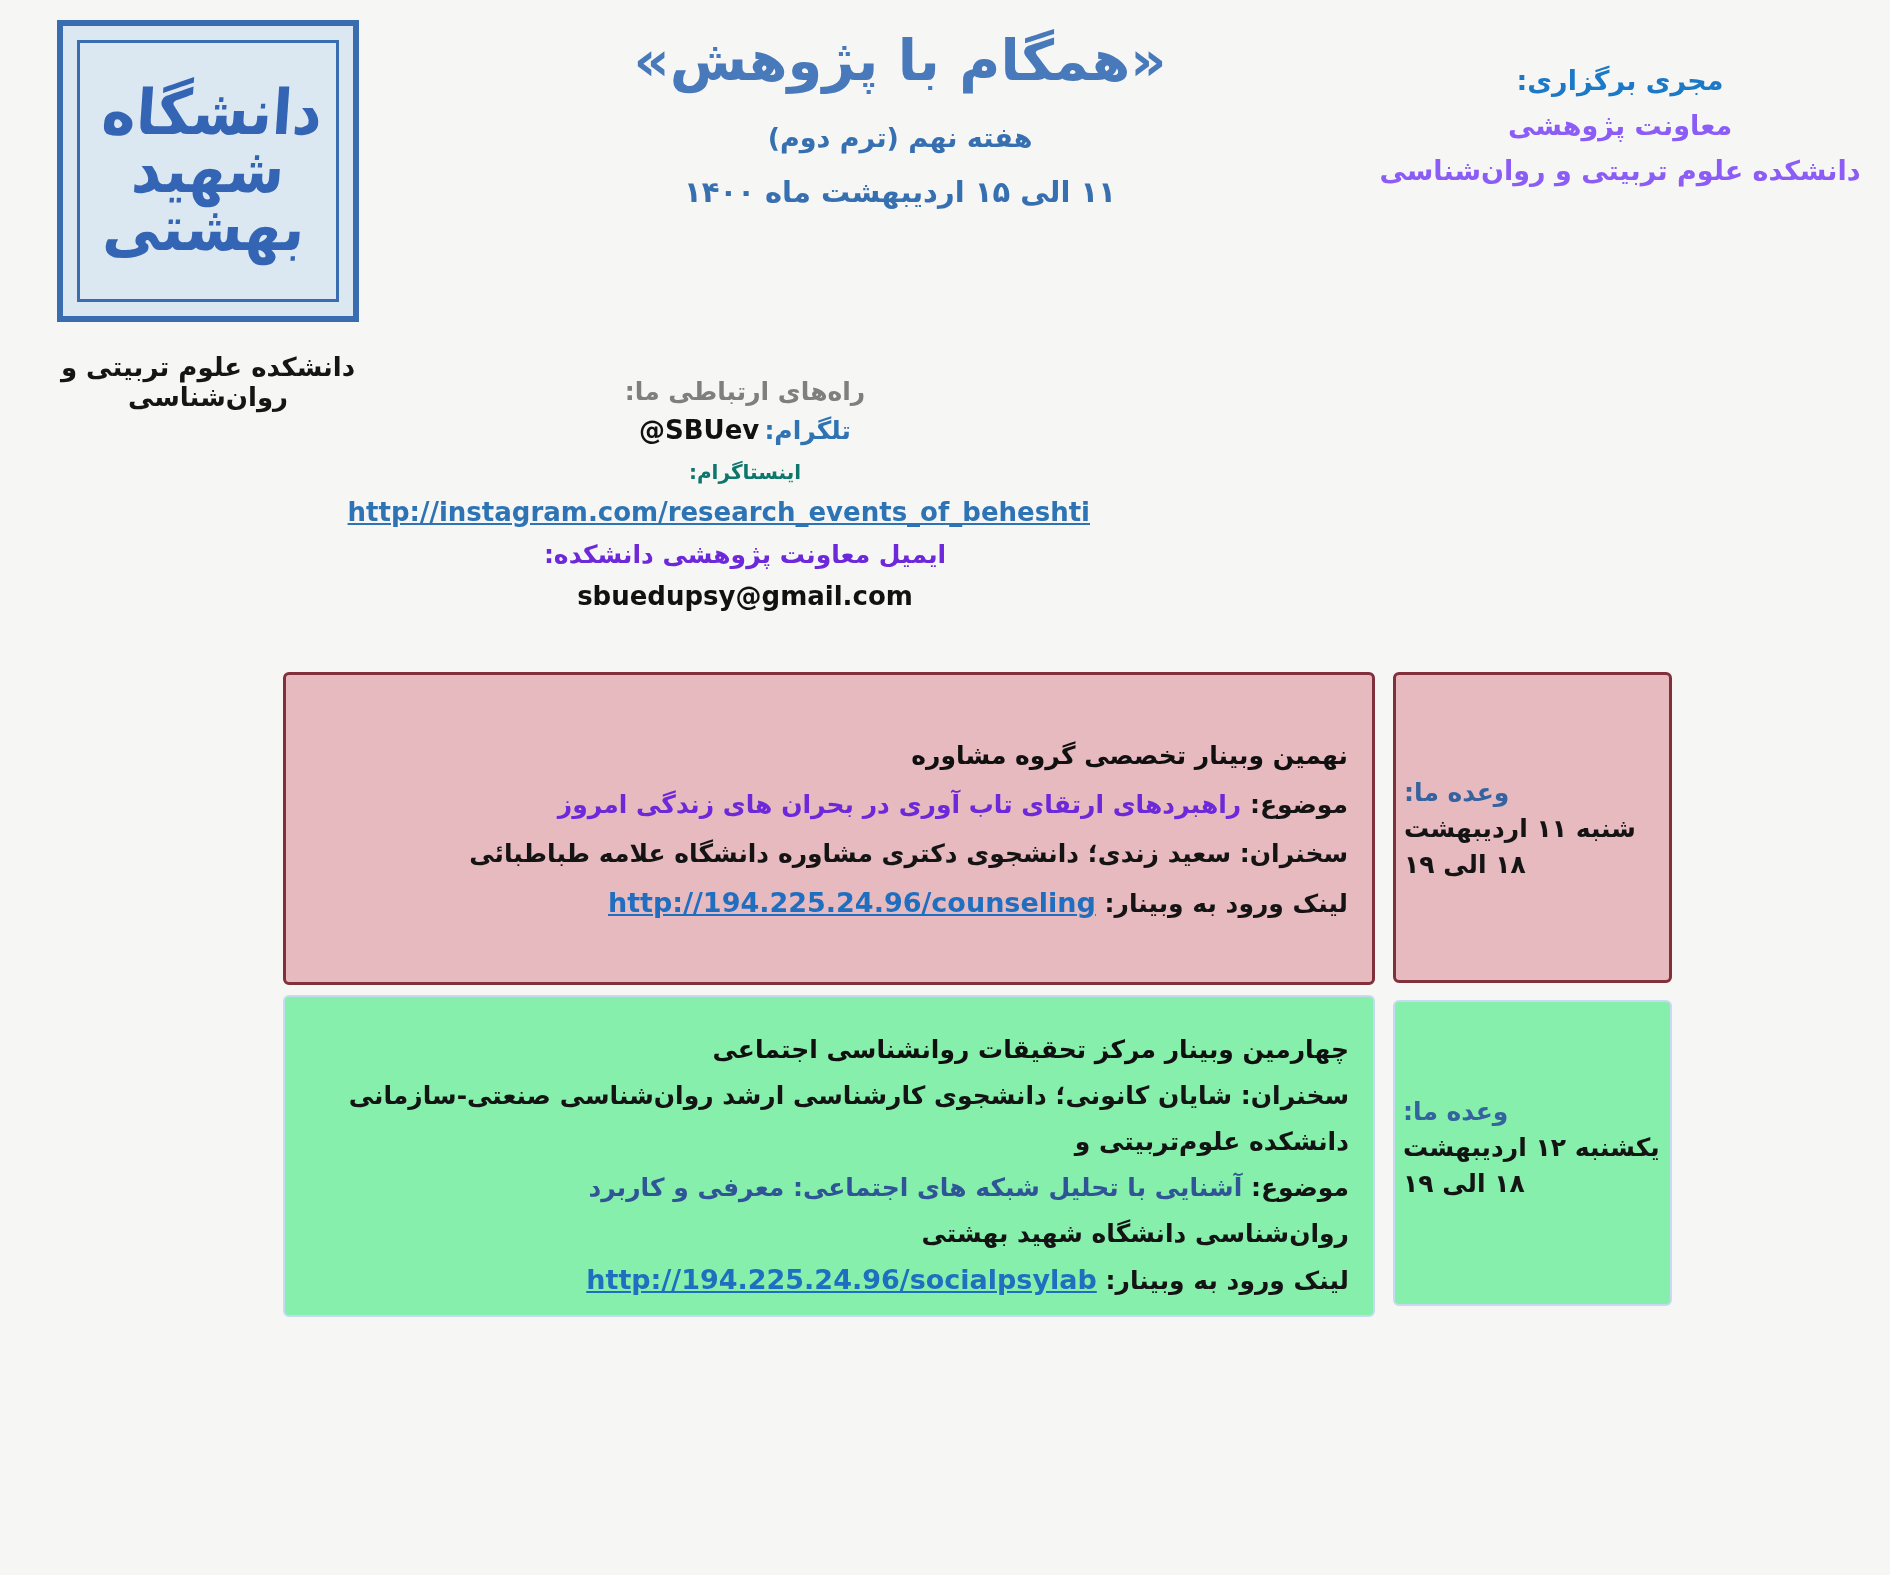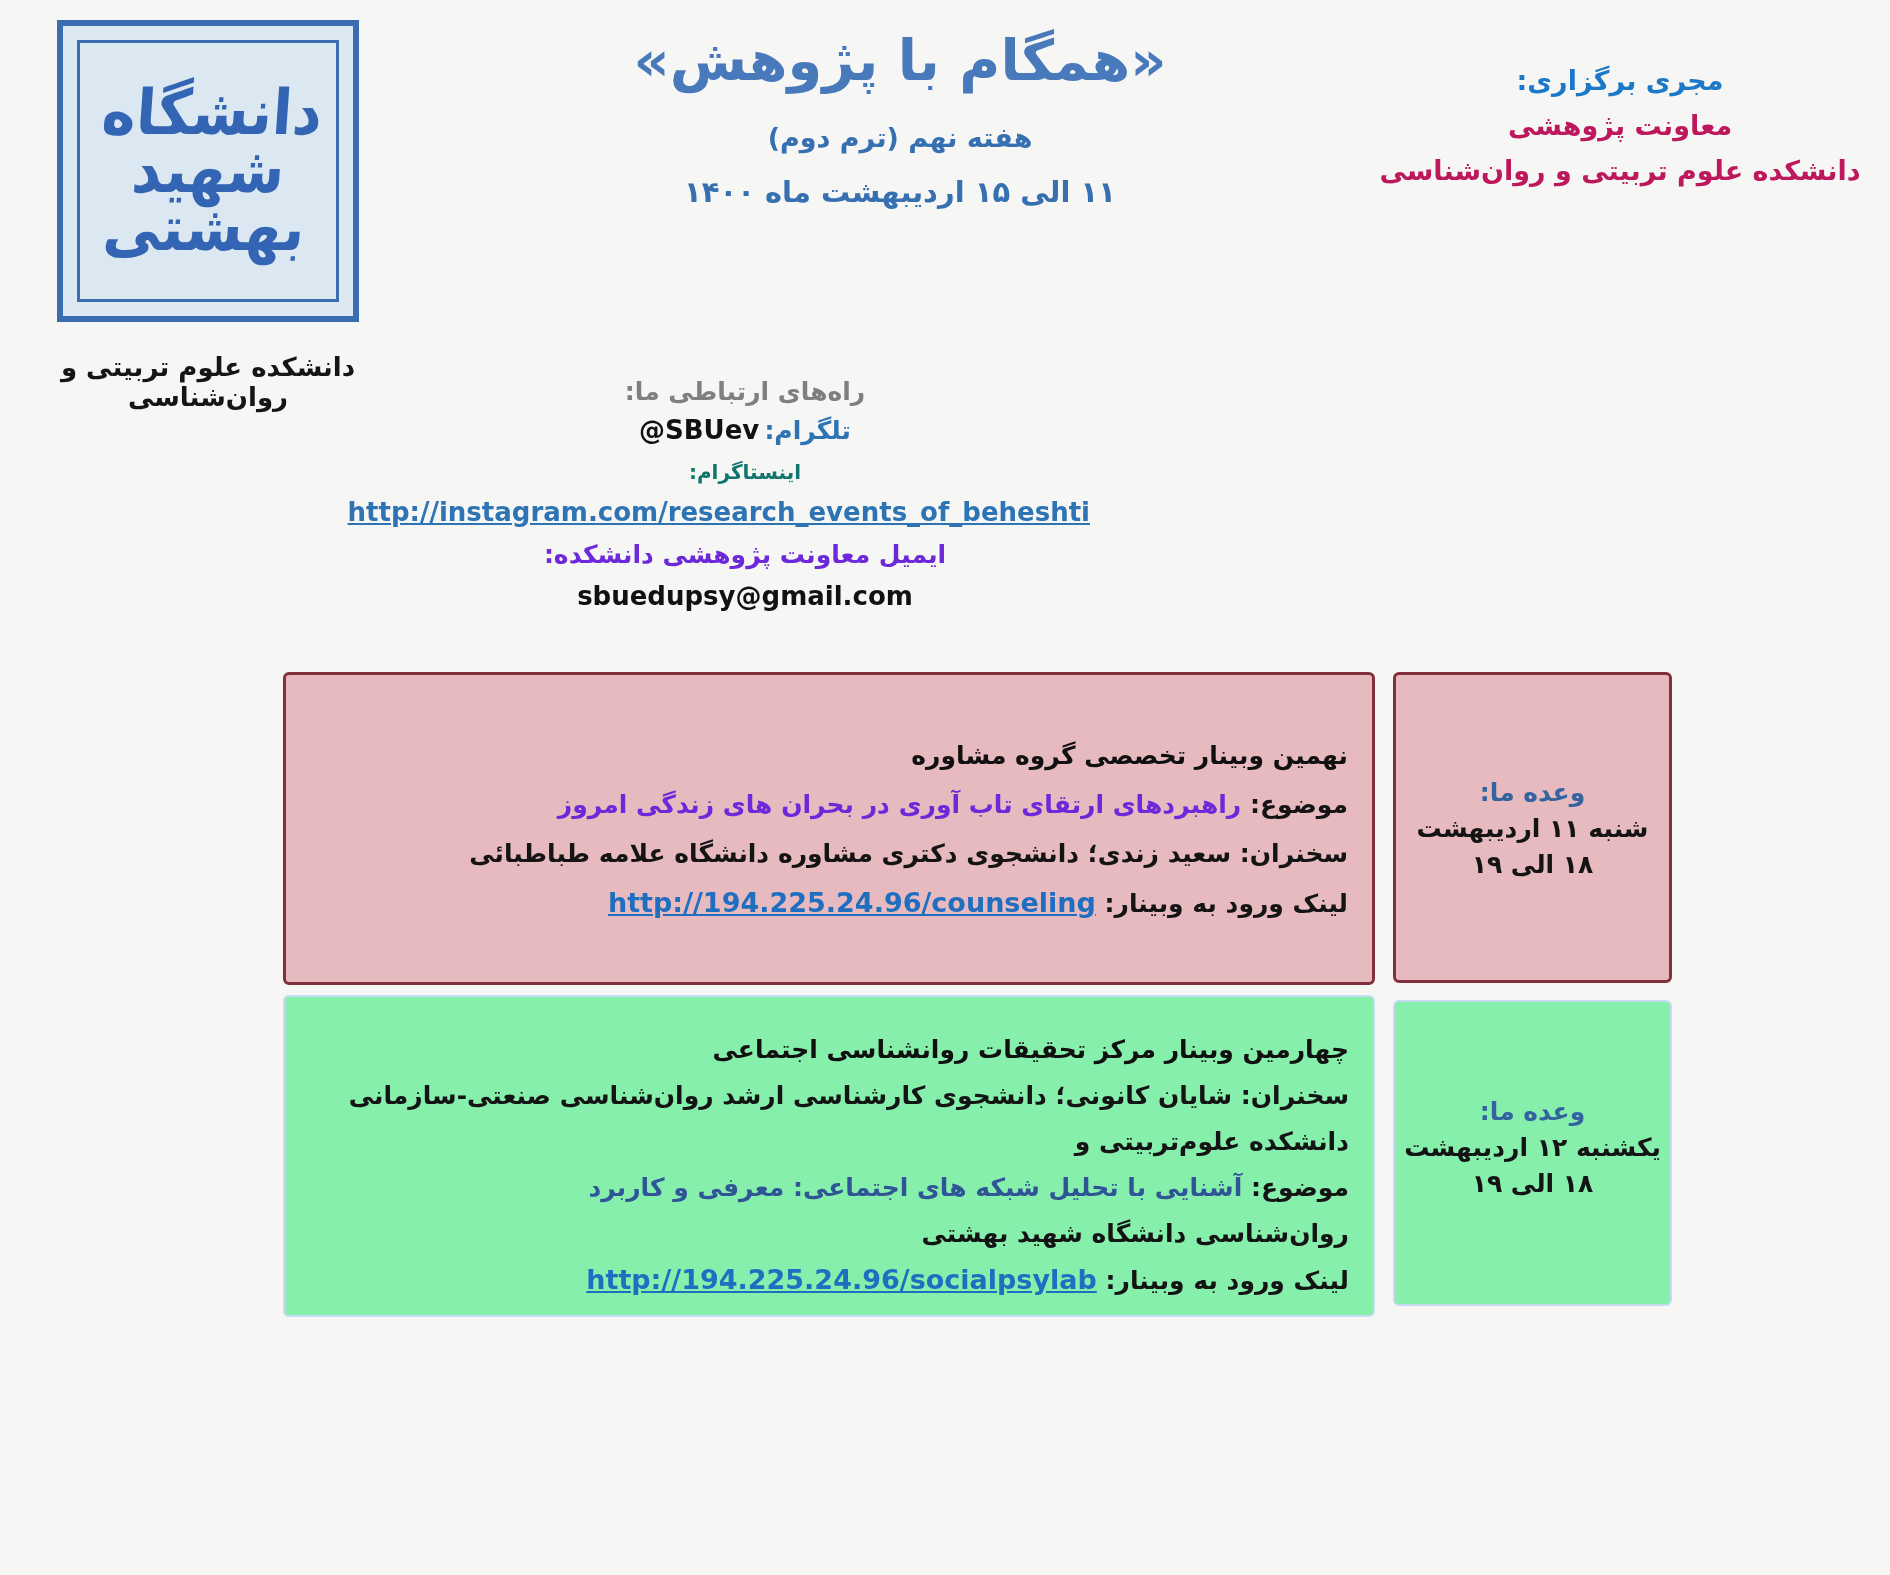--- a/index.html
+++ b/index.html
@@ -31,21 +31,21 @@
     font-size:26px;font-weight:bold;color:#151515;direction:rtl;
   }
   
   .title-block{left:555px;top:26px;width:690px;text-align:center;direction:rtl;}
   .main-title{font-size:56px;font-weight:bold;color:#4879ba;line-height:1.25;}
   .sub-title{margin-top:26px;font-size:27px;font-weight:bold;color:#3770b0;}
   .date-line{margin-top:22px;font-size:29px;font-weight:bold;color:#3770b0;}
   
   .org-block{left:1375px;top:58px;width:490px;text-align:center;direction:rtl;line-height:45px;}
   .org-label{font-size:27px;font-weight:bold;color:#1b79c8;}
-  .org-line{font-size:27px;font-weight:bold;color:#be185d;}
+  .org-line{font-size:27px;font-weight:bold;color:#8b5cf6;}
   
   .contact-block{left:400px;top:372px;width:690px;text-align:center;direction:rtl;line-height:39px;}
   .contact-heading{font-size:25px;font-weight:bold;color:#7f7f7f;}
   .tg-label{font-size:25px;font-weight:bold;color:#2e74b5;}
   .tg-handle{font-size:26px;font-weight:bold;color:#111;direction:ltr;unicode-bidi:isolate;}
   .ig-label{font-size:20px;font-weight:bold;color:#0f766e;}
   .ig-url{font-size:26px;font-weight:bold;color:#2e74b5;text-decoration:underline;direction:ltr;unicode-bidi:isolate;}
   .em-label{font-size:25px;font-weight:bold;color:#6d28d9;}
   .em-addr{font-size:26px;font-weight:bold;color:#111;direction:ltr;unicode-bidi:isolate;}
   a{cursor:pointer;}
@@ -62,21 +62,21 @@
     font-weight:bold;color:#141414;
   }
   .card-text .line{font-size:25px;}
   .pink-lines{top:56px;line-height:49px;}
   .blue-lines{top:30px;line-height:46px;}
   .card-title{font-size:26px;color:#101010;}
   .topic-pink{color:#6d28d9;}
   .topic-blue{color:#2f5597;}
   .card-url{color:#1f6ec0;text-decoration:underline;direction:ltr;unicode-bidi:isolate;font-size:27px;}
   .side-text{
-    position:absolute;left:8px;right:8px;text-align:center;direction:rtl;
+    position:absolute;left:8px;right:8px;text-align:left;direction:rtl;
     font-weight:bold;color:#141414;line-height:36px;font-size:25px;
   }
   .side-pink-text{top:100px;}
   .side-blue-text{top:92px;}
   .schedule-heading{color:#35639f;}
 </style>
 </head>
 <body>
 
 <div class="abs logo-box">

